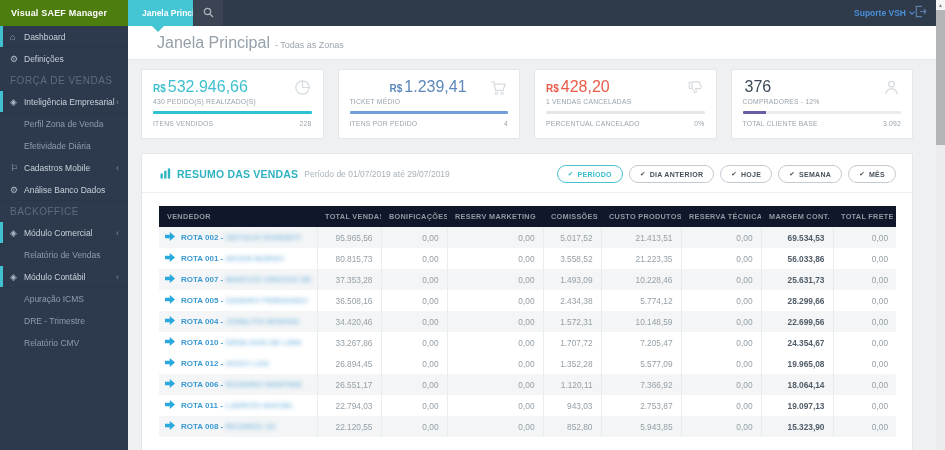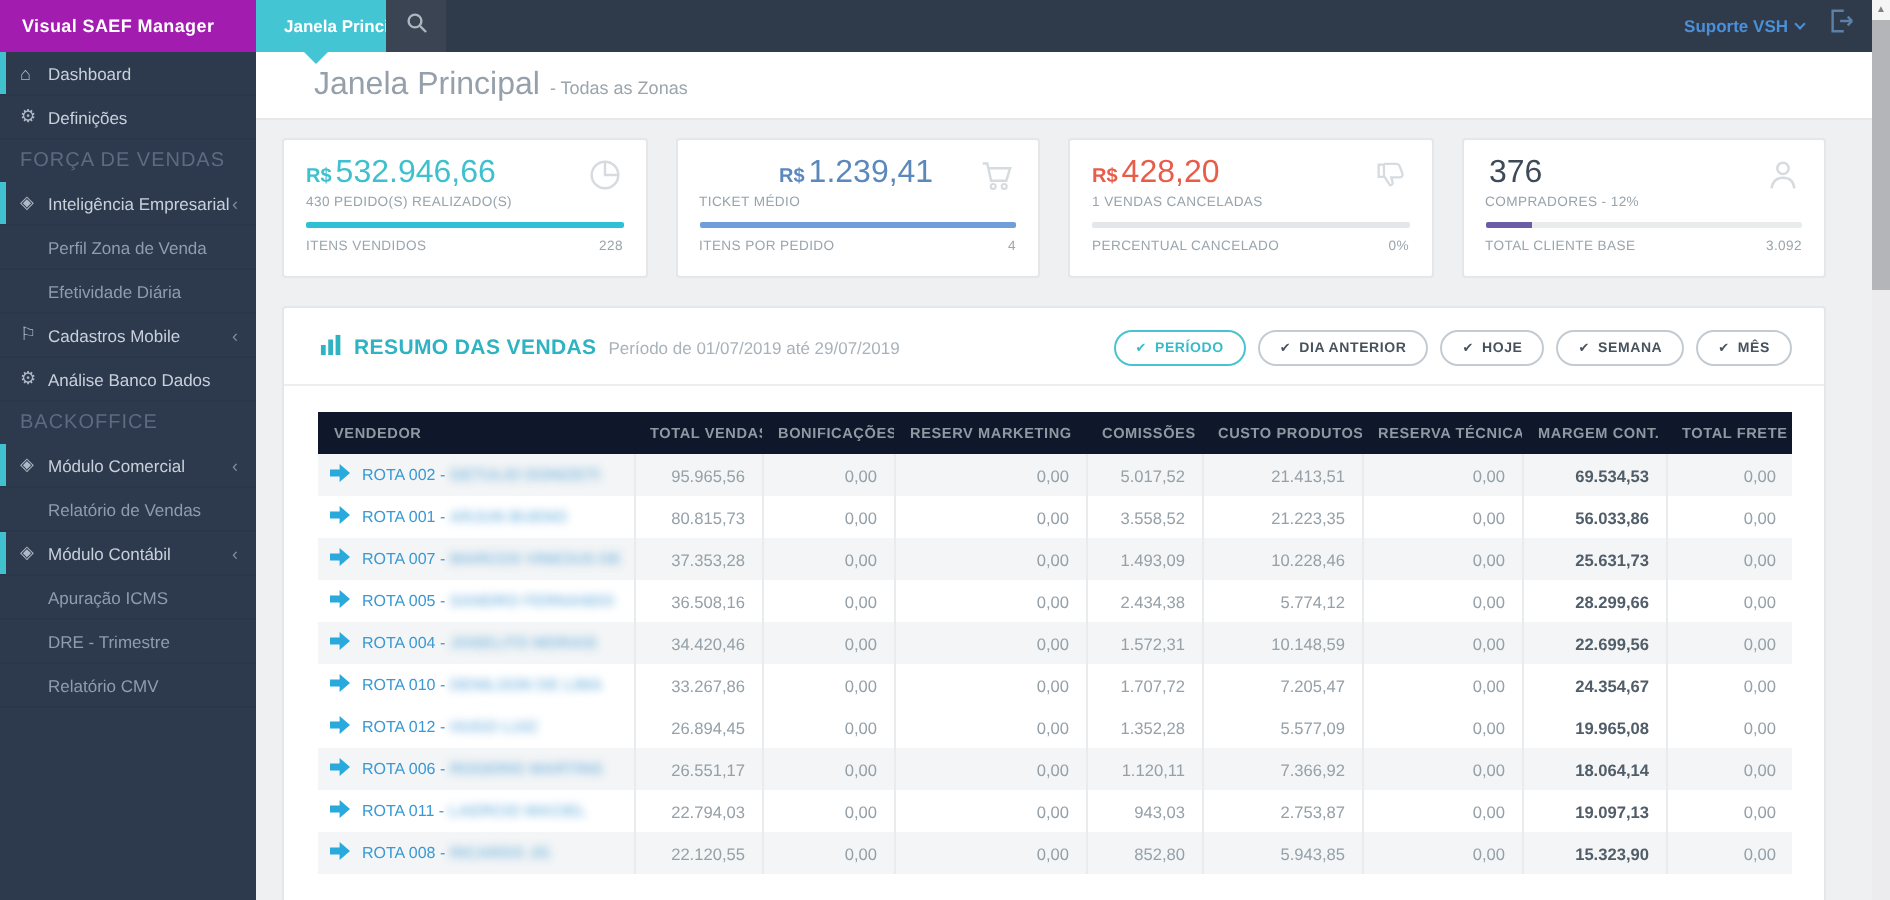--- a/index.html
+++ b/index.html
@@ -1,40 +1,40 @@
 <!DOCTYPE html>
 <html><head>
 <meta charset="utf-8">
 <style>
   * { margin:0; padding:0; box-sizing:border-box; }
   html,body { width:945px; height:450px; overflow:hidden; }
   body { font-family:"Liberation Sans","DejaVu Sans",sans-serif; background:#eef0f2; position:relative; }
 
   
   .sidebar { position:absolute; left:0; top:0; width:128px; height:450px; background:#2d3a4e; z-index:5; }
-  .brand { height:26px; background:#a21caf; color:#fff; font-size:9px; font-weight:bold;
+  .brand { height:26px; background:#4d7c0f; color:#fff; font-size:9px; font-weight:bold;
            display:flex; align-items:center; padding-left:11px; letter-spacing:.2px; }
   .side-item { position:relative; height:22px; display:flex; align-items:center; padding-left:10px;
                color:#c8d1da; font-size:8.5px; cursor:pointer; border-bottom:1px solid rgba(0,0,0,.06); }
   .side-item.accent::before { content:""; position:absolute; left:0; top:0; bottom:0; width:3px; background:#41c0d0; }
   .side-item .s-icon { width:14px; font-size:9px; color:#aeb9c6; flex:0 0 14px; }
   .side-item.sub { padding-left:24px; color:#8e9cae; }
   .side-item .s-chev { position:absolute; right:9px; color:#7f8da0; font-size:9px; }
   .side-section { height:21px; display:flex; align-items:center; padding-left:10px;
                   color:#5d6b80; font-size:10px; letter-spacing:.5px; }
 
   
   .topbar { position:absolute; left:128px; right:0; top:0; height:26px; background:#2f3a4a; z-index:4; }
   .tab-active { position:absolute; left:0; top:0; height:26px; background:#44c5d4; color:#fff;
                 font-size:8.5px; font-weight:bold; display:flex; align-items:center; padding:0 14px; cursor:pointer; }
   .tab-caret { position:absolute; left:24px; top:26px; width:0; height:0;
                border-left:6px solid transparent; border-right:6px solid transparent; border-top:6px solid #44c5d4; }
   .tab-search { position:absolute; left:65px; top:0; width:30px; height:26px; background:#3a4452;
                 display:flex; align-items:center; justify-content:center; cursor:pointer; }
-  .topbar-right { position:absolute; right:18px; top:0; height:26px; display:flex; align-items:center; gap:12px; }
+  .topbar-right { position:absolute; right:18px; top:0; height:26px; display:flex; align-items:center; }
   .support { color:#4a90d9; font-size:8.5px; font-weight:bold; display:flex; align-items:center; gap:4px; cursor:pointer; }
   .support .chev { width:4px; height:4px; border-right:1.5px solid #4a90d9; border-bottom:1.5px solid #4a90d9;
                    transform:rotate(45deg); margin-top:-2px; }
 
   
   .main { position:absolute; left:128px; top:26px; right:0; bottom:0; background:#eef0f2; }
   .page-head { height:34px; background:#fff; border-bottom:1px solid #e5e8ea; display:flex; align-items:baseline; padding:8px 0 0 29px; }
   .page-title { font-size:16px; font-weight:300; color:#95a0aa; }
   .page-sub { font-size:9px; color:#9aa5ad; margin-left:5px; }
 
@@ -64,21 +64,21 @@
   table { border-collapse:collapse; table-layout:fixed; width:737px; margin:13px 0 0 17px; }
   th { background:#0f172a; color:#8f99a1; font-size:7.3px; font-weight:bold; text-align:right;
        padding:6px 8px; letter-spacing:.3px; white-space:nowrap; overflow:hidden; }
   th:first-child { text-align:left; }
   td { font-size:8.3px; color:#95a0a8; text-align:right; padding:5px 8px 5px 6px;
        border-right:1px solid #e9eced; white-space:nowrap; overflow:hidden; }
   td:last-child { border-right:none; }
   tr.stripe td { background:#f3f5f6; }
   td.vendor { text-align:left; }
   td.strong { color:#515d68; font-weight:bold; }
-  .rota-link { color:#3a99d4; font-weight:normal; font-size:8px; cursor:pointer; }
+  .rota-link { color:#3a99d4; font-weight:bold; font-size:8px; cursor:pointer; }
   .blur-name { color:#6fb1dd; font-weight:bold; font-size:8px; filter:blur(2px); opacity:.8; }
   .row-arrow { margin-right:6px; vertical-align:-1px; }
 
   
   .scrollbar { position:absolute; right:0; top:0; width:9px; height:450px; background:#ececee; z-index:9; }
   .sb-btn { height:10px; background:#f5f5f6; color:#7d8489; font-size:5px; text-align:center; line-height:10px; cursor:pointer; }
   .sb-thumb { position:absolute; top:10px; left:0; width:9px; height:135px; background:#b3b5b8; cursor:pointer; }
 </style>
 </head>
 <body>

